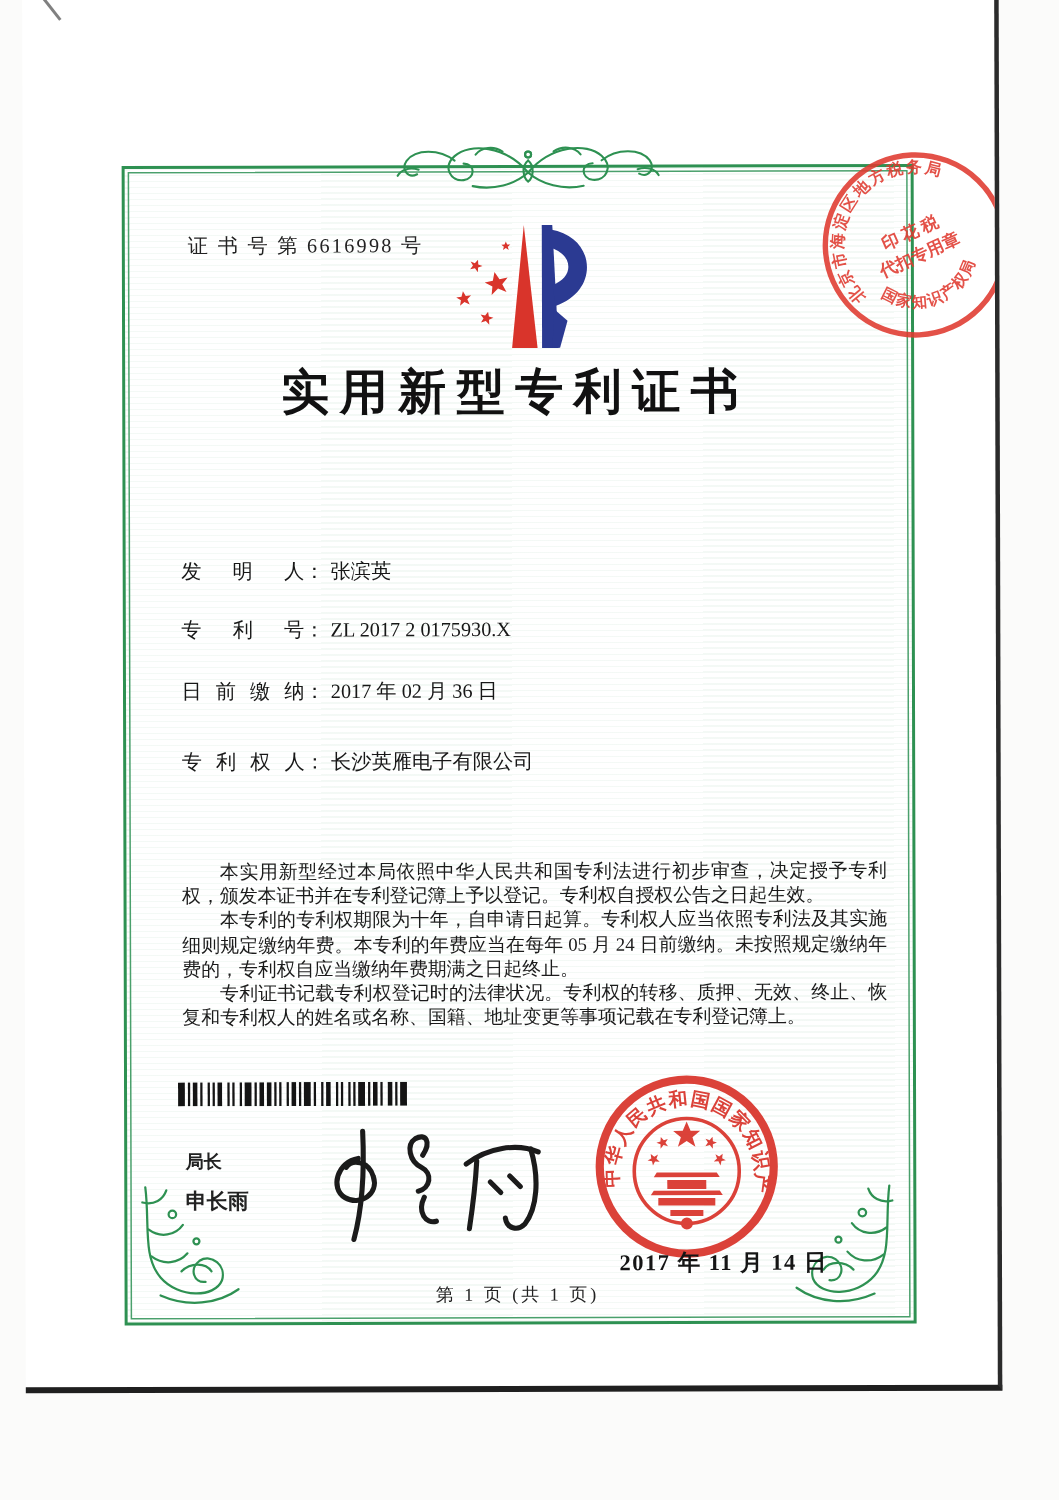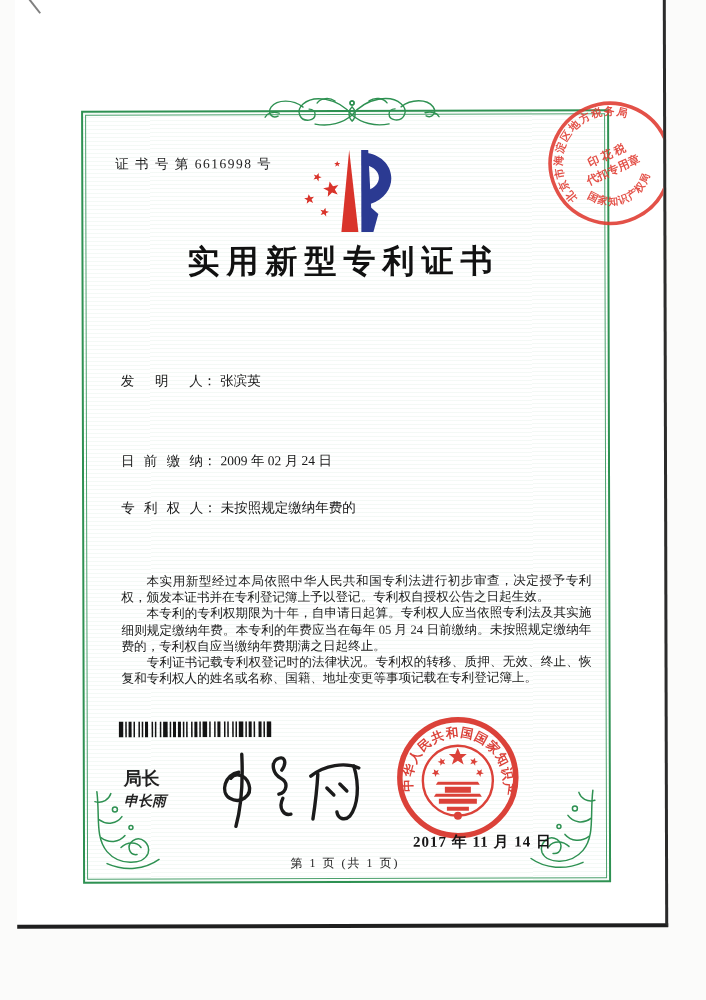--- a/index.html
+++ b/index.html
@@ -22,40 +22,40 @@
     transform:rotate(52deg);opacity:.7;
   }
   .frame{
     position:absolute;left:66px;top:114px;width:524px;height:769px;
     border:2.5px solid #2e9152;
     background:
       repeating-linear-gradient(180deg, rgba(46,145,82,0.055) 0px, rgba(46,145,82,0.055) 1px, rgba(255,255,255,0) 1px, rgba(255,255,255,0) 4px);
   }
   .frame-inner{position:absolute;inset:2px;border:1px solid #4aa06c;}
   .certno{
-    position:absolute;left:100px;top:159px;font-size:13.5px;letter-spacing:1.5px;color:#222;
+    position:absolute;left:110px;top:159px;font-size:13.5px;letter-spacing:1.5px;color:#222;
   }
   .logo{position:absolute;left:282px;top:150px;width:102px;height:90px;}
   .title{
     position:absolute;left:66px;top:244px;width:524px;text-align:center;
     font-size:32px;font-weight:bold;letter-spacing:7px;color:#111;
   }
   .row{position:absolute;left:105px;font-size:13.5px;white-space:nowrap;color:#171717;}
   .flabel{display:inline-block;width:82px;text-align:justify;text-align-last:justify;}
   .fcolon{margin-right:4px;}
   .paras{
     position:absolute;left:105px;top:577px;width:470px;
     font-size:12.6px;line-height:16.2px;text-align:justify;color:#1b1b1b;
   }
   .paras p{margin:0;text-indent:2em;}
   .barcode{position:absolute;left:102px;top:725px;width:153px;height:16px;}
-  .signer-role{position:absolute;left:107px;top:770px;font-size:18px;font-weight:600;
+  .signer-role{position:absolute;left:107px;top:770px;font-size:12px;font-weight:600;
     font-family:Liberation Sans, sans-serif;color:#222;}
   .signer-name{position:absolute;left:107px;top:796px;font-size:14px;font-weight:600;
-    font-family:"Liberation Sans","DejaVu Sans",sans-serif;color:#222;font-style:italic;}
+    font-family:"Liberation Sans","DejaVu Sans",sans-serif;color:#222;}
   .signature{position:absolute;left:190px;top:750px;width:168px;height:86px;}
   .issue-seal{position:absolute;left:378px;top:719px;width:126px;height:126px;opacity:.93;}
   .seal-date{
     position:absolute;left:396px;top:837px;font-size:15px;font-weight:600;
     letter-spacing:1px;color:#151515;z-index:6;
   }
   .footer{
     position:absolute;left:66px;top:859px;width:524px;text-align:center;
     font-size:12px;letter-spacing:2px;color:#222;
   }
@@ -133,25 +133,28 @@
       <path d="M70,7 C100,12 103,48 73,58 L71,44 C86,39 85,23 69,19 Z"></path>
       <polygon points="72,60 81,68 76,86 71,86"></polygon>
     </g>
   </svg>
 
   <div class="title">实用新型专利证书</div>
 
   <div class="row" style="top:376px">
     <span class="flabel">发明人</span><span class="fcolon">：</span><span class="fvalue">张滨英</span>
   </div>
+  <div class="row" style="top:415px">
+    <span class="flabel">专利号</span><span class="fcolon">：</span><span class="fvalue">ZL 2017 2 0175930.X</span>
+  </div>
   <div class="row" style="top:456px">
-    <span class="flabel">日前缴纳</span><span class="fcolon">：</span><span class="fvalue">2009 年 02 月 24 日</span>
+    <span class="flabel">日前缴纳</span><span class="fcolon">：</span><span class="fvalue">2017 年 02 月 36 日</span>
   </div>
   <div class="row" style="top:503px">
-    <span class="flabel">专利权人</span><span class="fcolon">：</span><span class="fvalue">未按照规定缴纳年费的</span>
+    <span class="flabel">专利权人</span><span class="fcolon">：</span><span class="fvalue">长沙英雁电子有限公司</span>
   </div>
 
   <div class="paras">
     <p>本实用新型经过本局依照中华人民共和国专利法进行初步审查，决定授予专利权，颁发本证书并在专利登记簿上予以登记。专利权自授权公告之日起生效。</p>
     <p>本专利的专利权期限为十年，自申请日起算。专利权人应当依照专利法及其实施细则规定缴纳年费。本专利的年费应当在每年 05 月 24 日前缴纳。未按照规定缴纳年费的，专利权自应当缴纳年费期满之日起终止。</p>
     <p>专利证书记载专利权登记时的法律状况。专利权的转移、质押、无效、终止、恢复和专利权人的姓名或名称、国籍、地址变更等事项记载在专利登记簿上。</p>
   </div>
 
   <svg class="barcode" viewBox="0 0 153 16" preserveAspectRatio="none">
       <rect x="0.00" y="0" width="4.54" height="16" fill="#141414"></rect>

